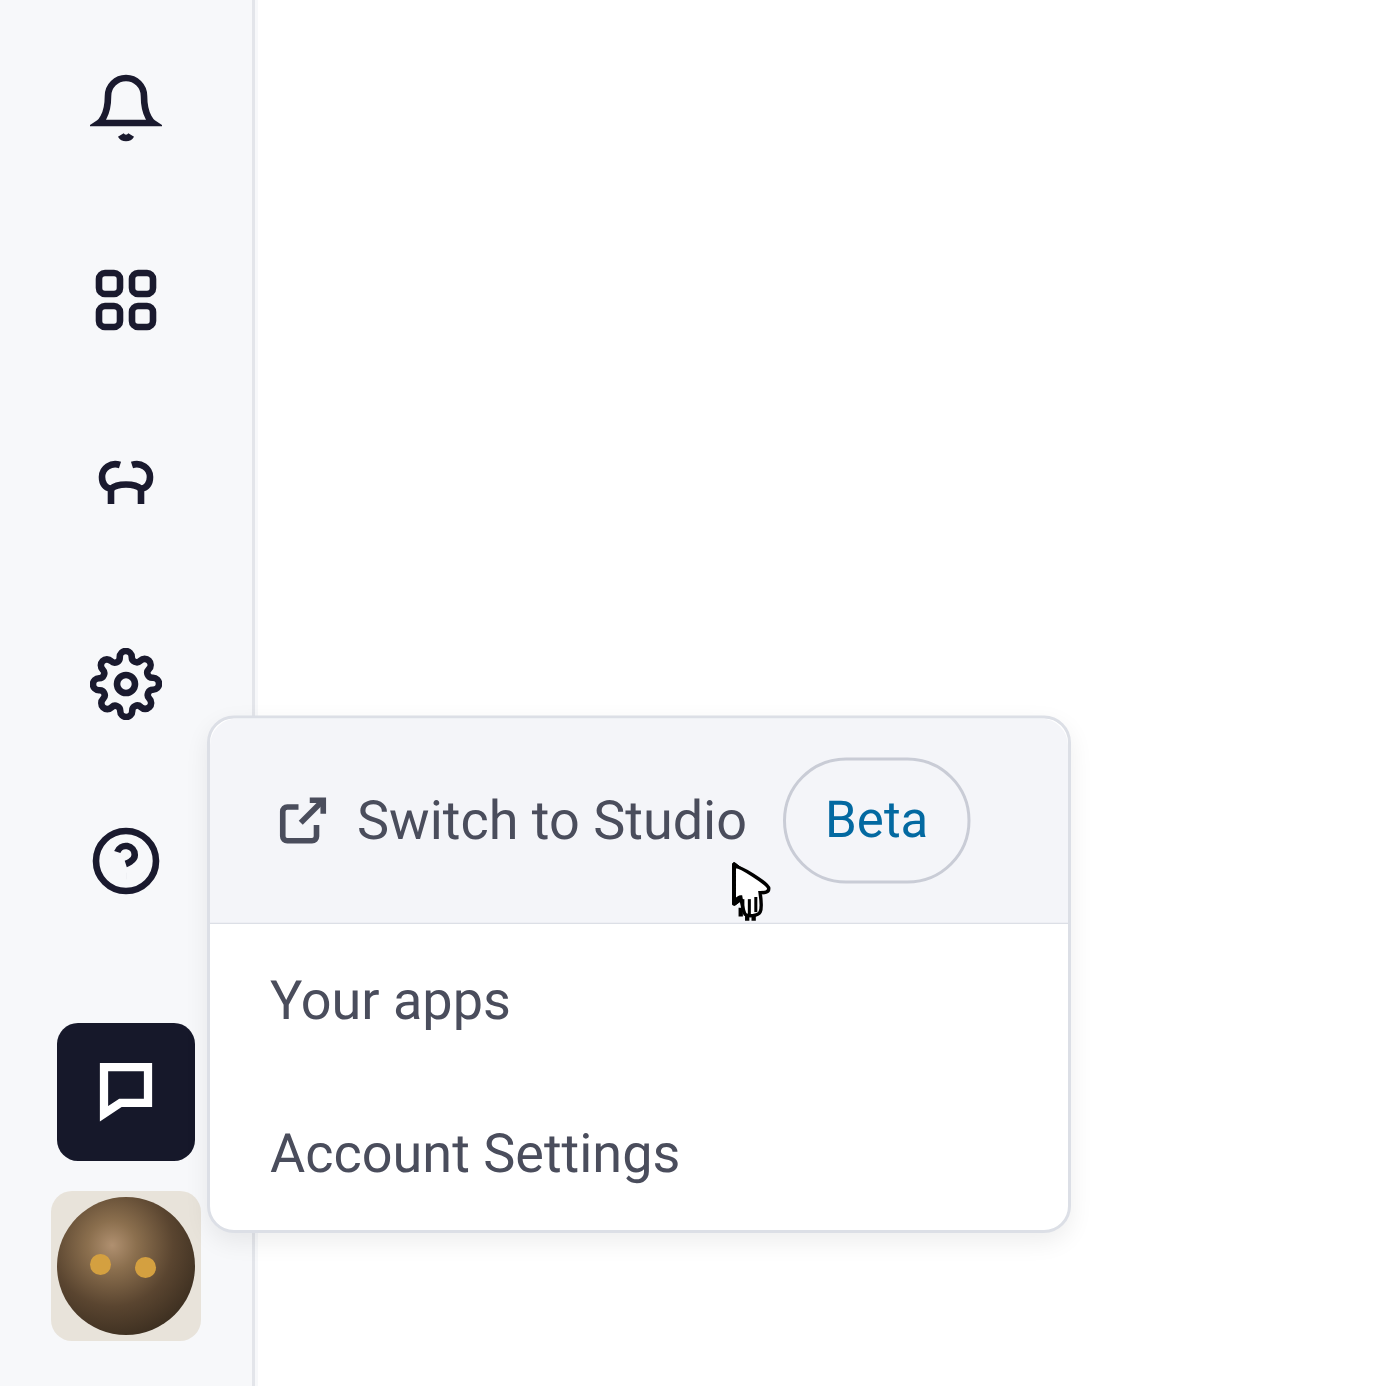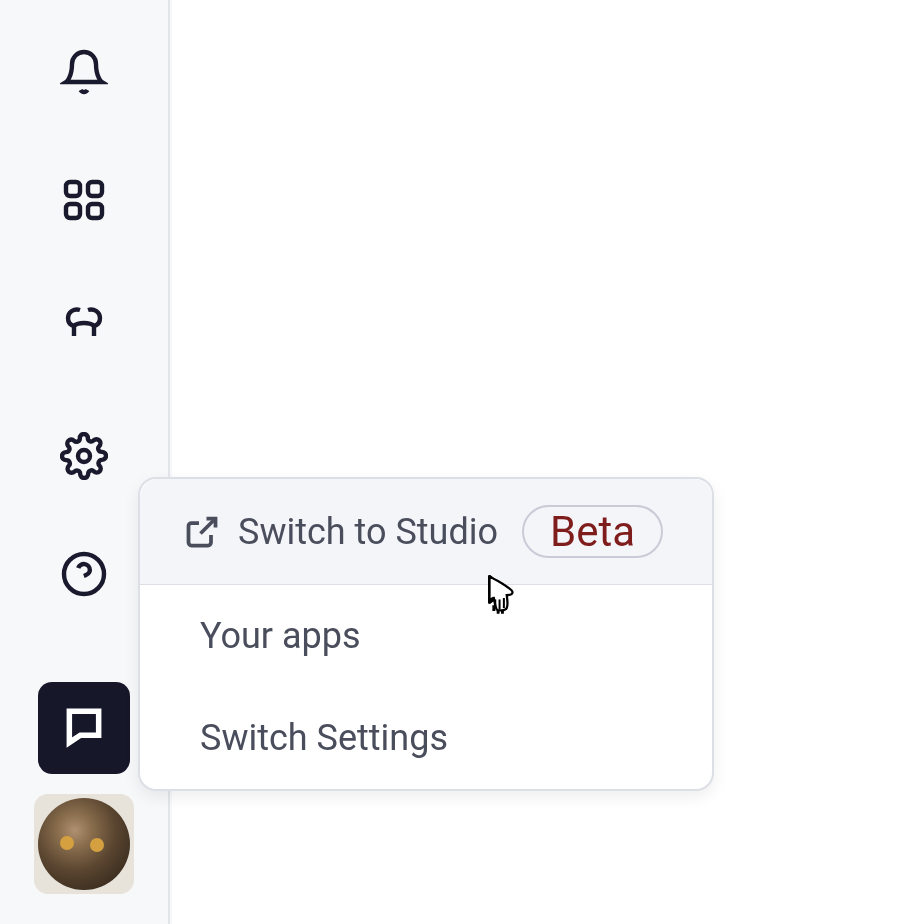--- a/index.html
+++ b/index.html
@@ -110,21 +110,21 @@
       left: 138px;
       top: 477px;
       width: 576px;
       background: #ffffff;
       border: 2px solid #dcdfe6;
       border-radius: 18px;
       box-shadow: 0 6px 16px rgba(0,0,0,0.07);
       overflow: hidden;
     }
     .menu-item {
-      padding: 30px 60px;
+      padding: 30px 40px;
       font-size: 36px;
       color: #4a4d5c;
       cursor: pointer;
       display: flex;
       align-items: center;
       gap: 18px;
     }
     .menu-item.highlighted {
       background: #f4f5f9;
       border-bottom: 1px solid #dcdfe6;
@@ -145,23 +145,23 @@
       stroke: #4a4d5c;
       stroke-width: 2.5;
       fill: none;
     }
     .beta-badge {
       display: inline-flex;
       align-items: center;
       justify-content: center;
       border: 2.5px solid #c9ccd6;
       border-radius: 999px;
-      padding: 0 26px;
-      font-size: 42px;
-      color: #7f1d1d;
+      padding: 20px 26px;
+      font-size: 34px;
+      color: #0369a1;
       margin-left: 6px;
     }
     .cursor-pointer {
       position: absolute;
       left: 478px;
       top: 572px;
       width: 46px;
       height: 52px;
       z-index: 100;
       pointer-events: none;
@@ -250,21 +250,21 @@
         <path d="M18 14v5a2 2 0 0 1-2 2H5a2 2 0 0 1-2-2V8a2 2 0 0 1 2-2h5"></path>
       </svg>
     </span>
     <span>Switch to Studio</span>
     <span class="beta-badge">Beta</span>
   </div>
   <div class="menu-item">
     <span>Your apps</span>
   </div>
   <div class="menu-item">
-    <span>Switch Settings</span>
+    <span>Account Settings</span>
   </div>
 </div>
 
 <div class="cursor-pointer">
   <svg viewBox="0 0 32 36">
     <path d="M8 3 L8 21 L12 18 L15 24 L19 22 L16 16 L22 14 Z" fill="#ffffff" stroke="#000000" stroke-width="2" stroke-linejoin="round"></path>
     <path d="M11 23 L11 27 M14 25 L14 29 M17 25 L17 29" stroke="#000000" stroke-width="2" fill="none"></path>
     <path d="M8 3 L8 21 L12 18 L15 24 L19 22 L16 16 L22 14 Z" fill="#ffffff" stroke="#000000" stroke-width="2" stroke-linejoin="round"></path>
     <g transform="translate(2,2)">
       <path d="M6 2 C 6 2, 6 18, 6 18 C 7 17, 8 16, 9 16 C 9 16, 10 22, 11 24 C 12 25, 17 25, 18 23 C 19 21, 18 14, 18 14 C 20 14, 22 14, 22 12 C 22 10, 8 1, 6 2 Z" fill="#ffffff" stroke="#000" stroke-width="1.6"></path>

